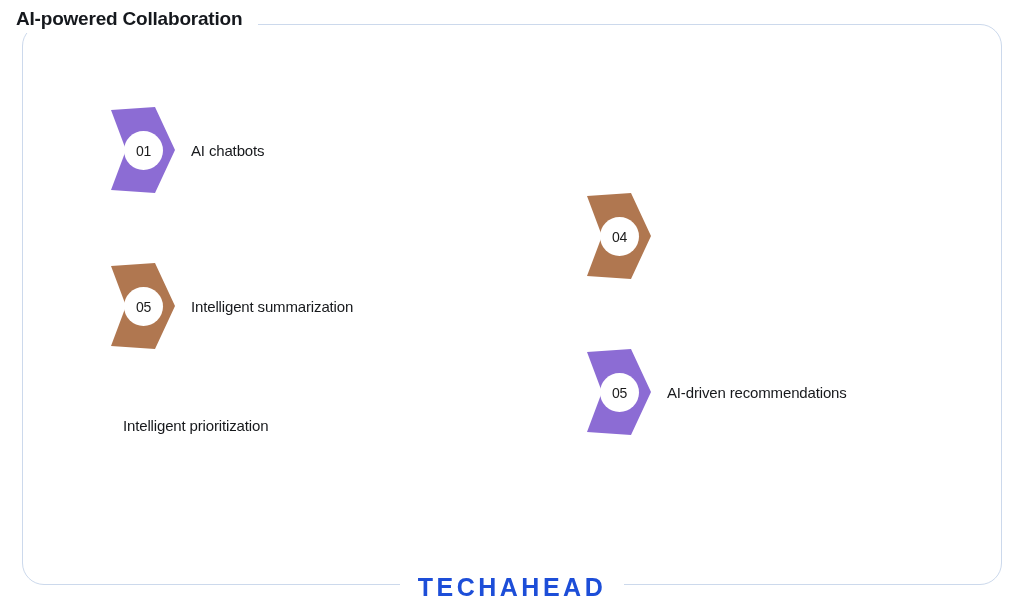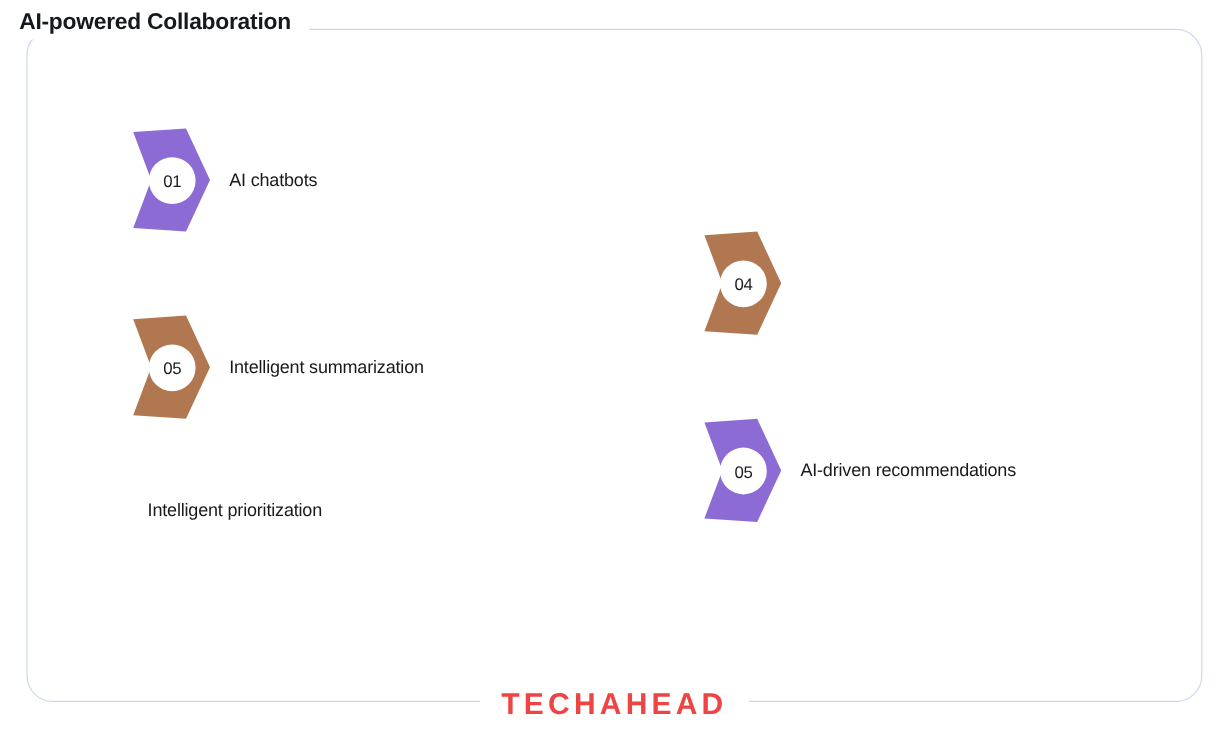--- a/index.html
+++ b/index.html
@@ -56,21 +56,21 @@
     text-align: center;
     line-height: 1;
     pointer-events: none;
   }
   .footer-mark {
     display: inline-block;
     background: #ffffff;
     padding: 0 18px;
     font-size: 25px;
     font-weight: bold;
-    color: #ef4444;
+    color: #1d4ed8;
     letter-spacing: 3.5px;
     line-height: 30px;
   }
 
   
   .feature {
     position: absolute;
     display: flex;
     align-items: center;
   }

